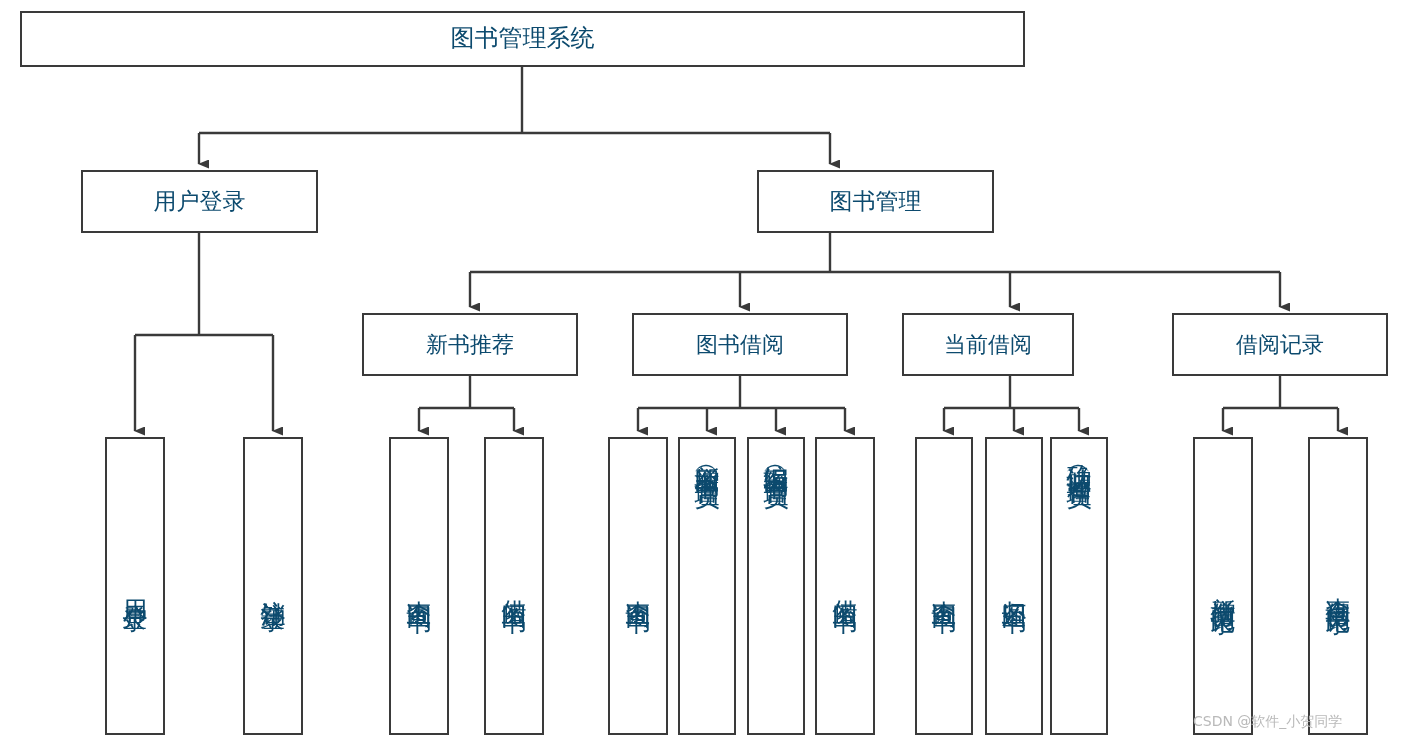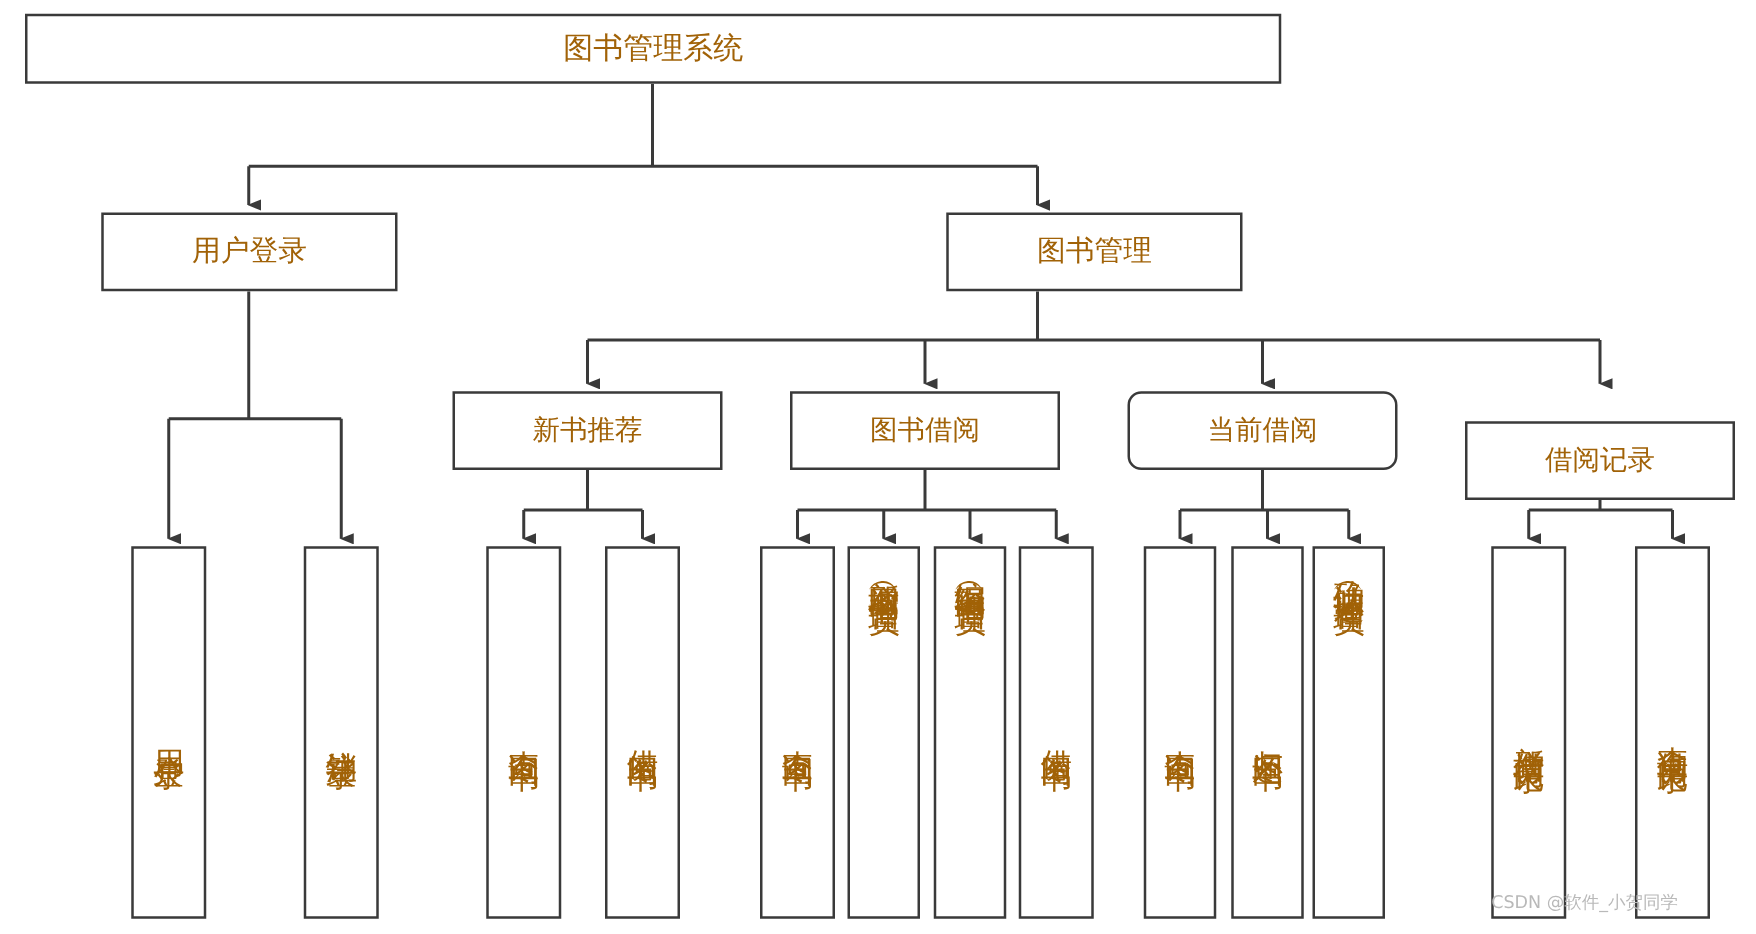--- a/index.html
+++ b/index.html
@@ -30,21 +30,21 @@
     position: absolute;
     box-sizing: border-box;
     background: #ffffff;
     border: 2px solid #3a3a3a;
     display: flex;
     align-items: center;
     justify-content: center;
     z-index: 2;
   }
   .node .lbl {
-    color: #a16207;
+    color: #0c4a6e;
     line-height: 1.15;
     white-space: nowrap;
   }
   .node-root .lbl {
     font-size: 24px;
   }
   .node-l1 .lbl {
     font-size: 23px;
   }
   .node-l2 .lbl {
@@ -145,24 +145,24 @@
   <div class="node node-l1" style="left: 711px; top: 170px; width: 237px; height: 63px; margin-left: 46px;">
     <span class="lbl">图书管理</span>
   </div>
 
   <div class="node node-l2" style="left: 632px; top: 313px; width: 216px; height: 63px;">
     <span class="lbl">图书借阅</span>
   </div>
   <div class="node node-l2" style="left: 362px; top: 313px; width: 216px; height: 63px;">
     <span class="lbl">新书推荐</span>
   </div>
-  <div class="node node-l2" style="left: 902px; top: 313px; width: 216px; height: 63px; border-radius: 11px;">
+  <div class="node node-l2" style="left: 902px; top: 313px; width: 172px; height: 63px;">
     <span class="lbl">当前借阅</span>
   </div>
-  <div class="node node-l2" style="left: 1172px; top: 313px; width: 216px; height: 63px; margin-top: 24px;">
+  <div class="node node-l2" style="left: 1172px; top: 313px; width: 216px; height: 63px;">
     <span class="lbl">借阅记录</span>
   </div>
 
   <div class="node node-leaf vcenter" style="left: 105px; top: 437px; width: 60px; height: 298px;">
     <span class="lbl">用户登录</span>
   </div>
   <div class="node node-leaf vcenter" style="left: 243px; top: 437px; width: 60px; height: 298px;">
     <span class="lbl">注销登录</span>
   </div>
   <div class="node node-leaf vcenter" style="left: 389px; top: 437px; width: 60px; height: 298px;">

